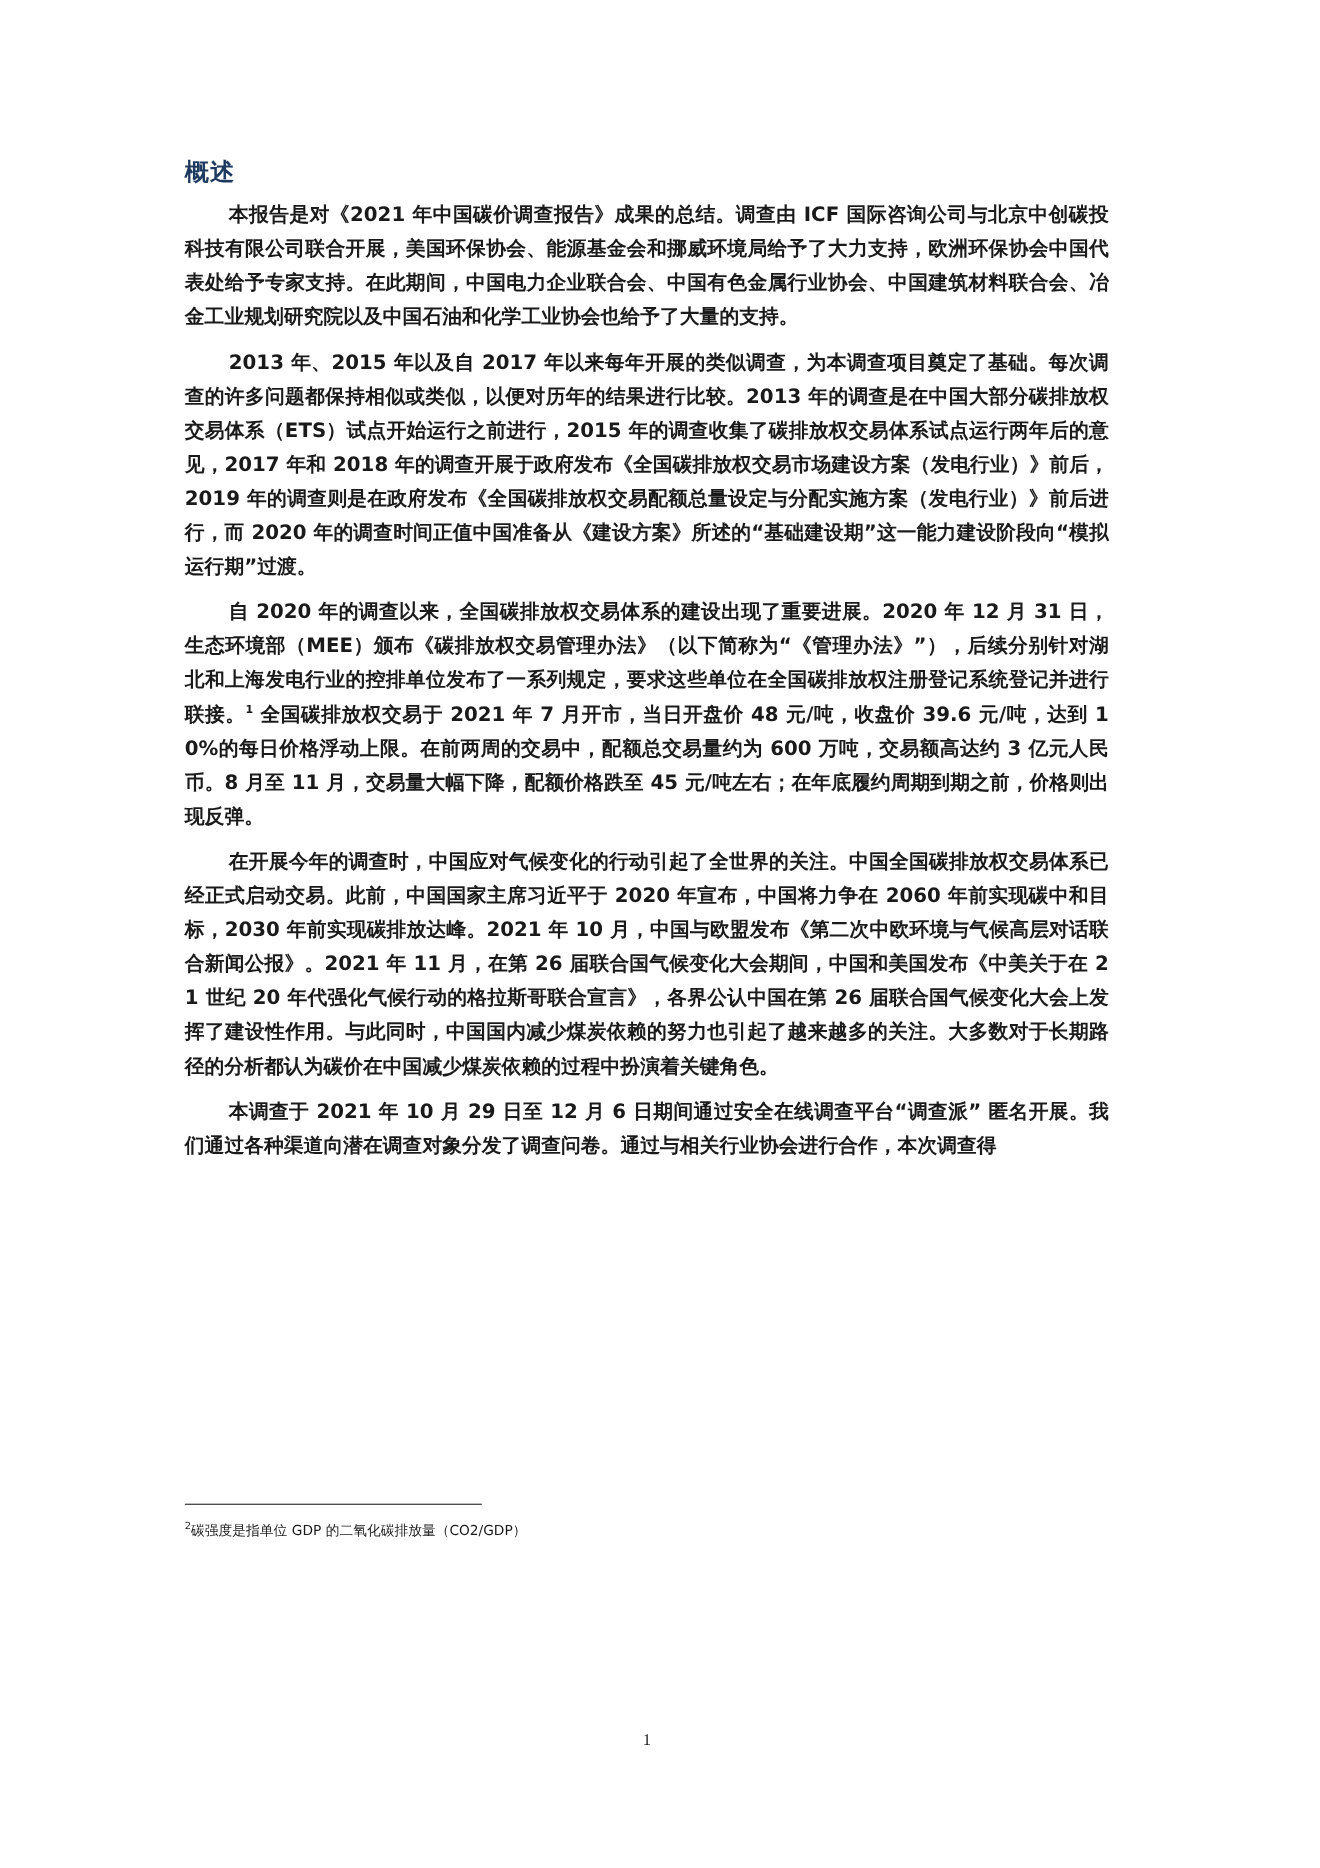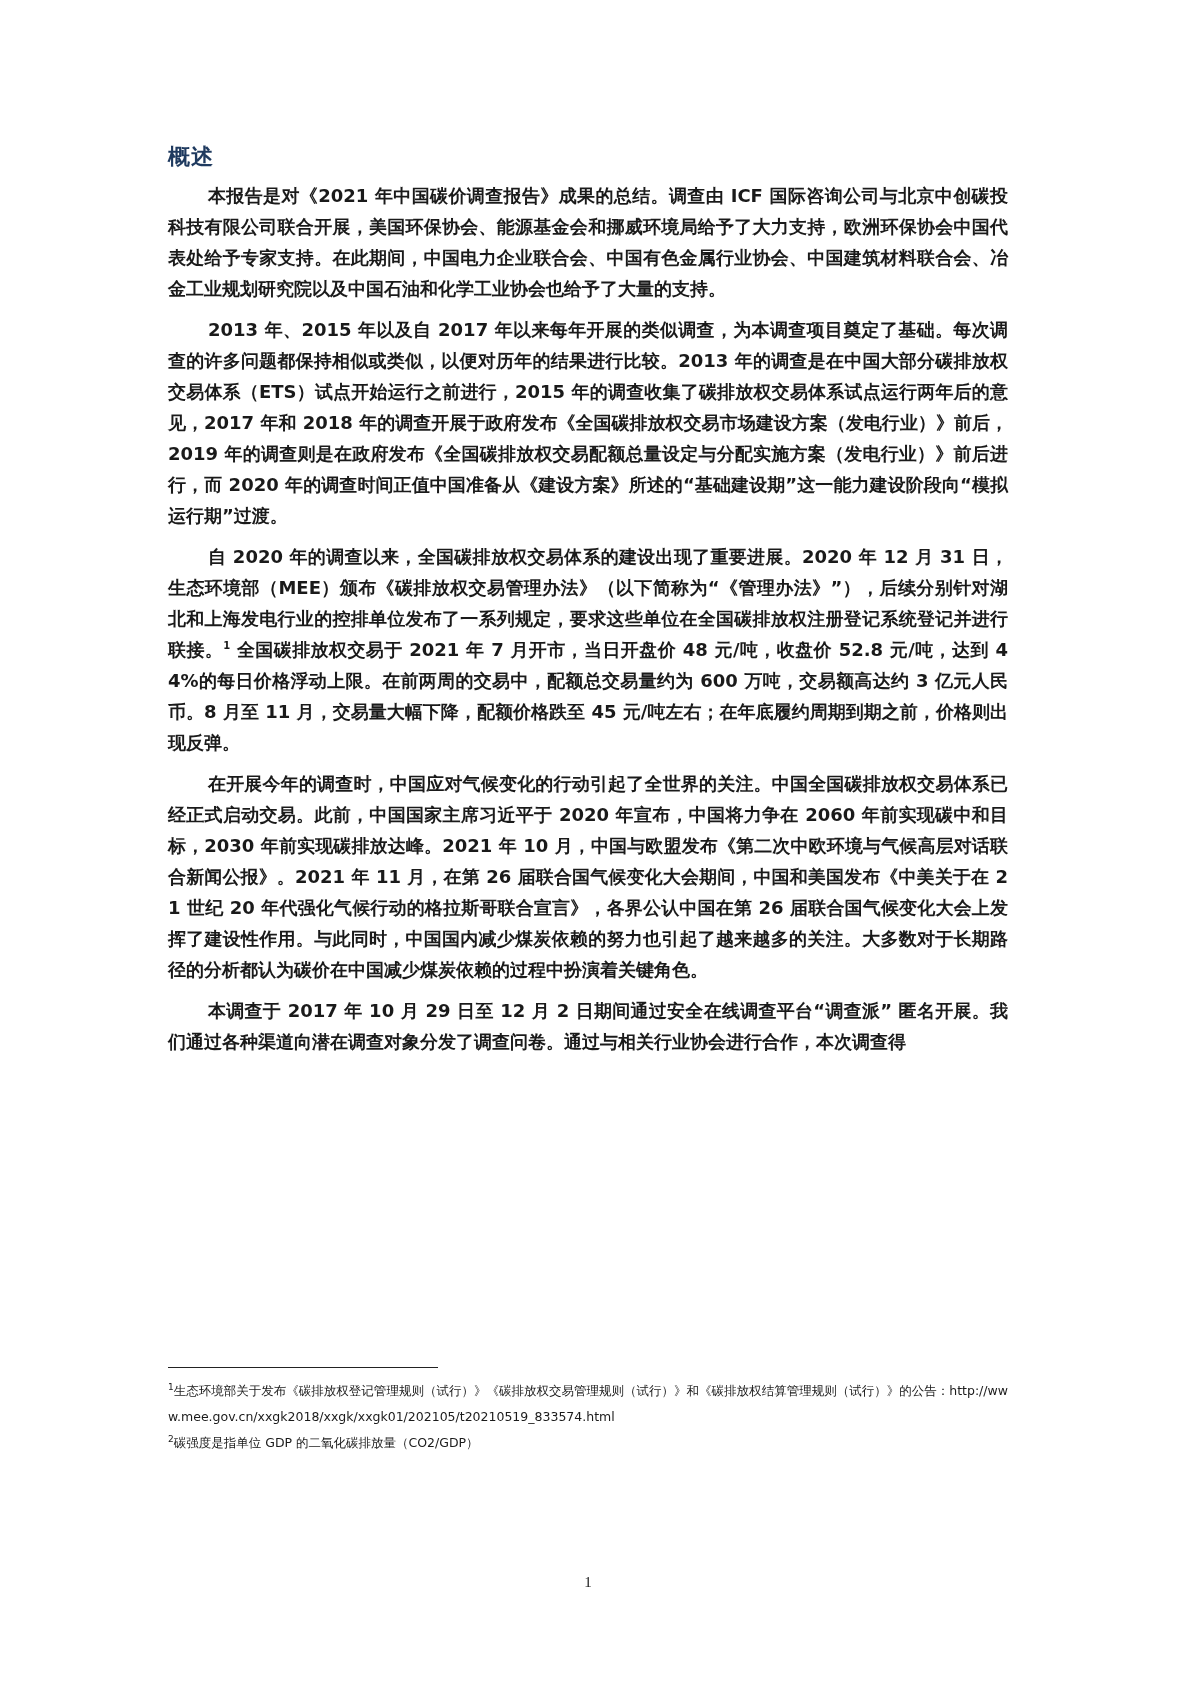--- a/index.html
+++ b/index.html
@@ -23,26 +23,25 @@
 </head>
 <body>
 
 <div class="page">
 
   <div class="title">概述</div>
 
   <div class="body-text">
     <p class="para">本报告是对《2021 年中国碳价调查报告》成果的总结。调查由 ICF 国际咨询公司与北京中创碳投科技有限公司联合开展，美国环保协会、能源基金会和挪威环境局给予了大力支持，欧洲环保协会中国代表处给予专家支持。在此期间，中国电力企业联合会、中国有色金属行业协会、中国建筑材料联合会、冶金工业规划研究院以及中国石油和化学工业协会也给予了大量的支持。</p>
     <p class="para">2013 年、2015 年以及自 2017 年以来每年开展的类似调查，为本调查项目奠定了基础。每次调查的许多问题都保持相似或类似，以便对历年的结果进行比较。2013 年的调查是在中国大部分碳排放权交易体系（ETS）试点开始运行之前进行，2015 年的调查收集了碳排放权交易体系试点运行两年后的意见，2017 年和 2018 年的调查开展于政府发布《全国碳排放权交易市场建设方案（发电行业）》前后，2019 年的调查则是在政府发布《全国碳排放权交易配额总量设定与分配实施方案（发电行业）》前后进行，而 2020 年的调查时间正值中国准备从《建设方案》所述的“基础建设期”这一能力建设阶段向“模拟运行期”过渡。</p>
-    <p class="para"><span>自 2020 年的调查以来，全国碳排放权交易体系的建设出现了重要进展。2020 年 12 月 31 日，生态环境部（MEE）颁布《碳排放权交易管理办法》（以下简称为“《管理办法》”），后续分别针对湖北和上海发电行业的控排单位发布了一系列规定，要求这些单位在全国碳排放权注册登记系统登记并进行联接。</span><sup>1</sup><span> 全国碳排放权交易于 2021 年 7 月开市，当日开盘价 48 元/吨，收盘价 52.8 元/吨，达到 44%的每日价格浮动上限。在前两周的交易中，配额总交易量约为 600 万吨，交易额高达约 3 亿元人民币。8 月至 11 月，交易量大幅下降，配额价格跌至 45 元/吨左右；在年底履约周期到期之前，价格则出现反弹。</span></p>
+    <p class="para"><span>自 2020 年的调查以来，全国碳排放权交易体系的建设出现了重要进展。2020 年 12 月 31 日，生态环境部（MEE）颁布《碳排放权交易管理办法》（以下简称为“《管理办法》”），后续分别针对湖北和上海发电行业的控排单位发布了一系列规定，要求这些单位在全国碳排放权注册登记系统登记并进行联接。</span><sup>1</sup><span> 全国碳排放权交易于 2021 年 7 月开市，当日开盘价 48 元/吨，收盘价 39.6 元/吨，达到 10%的每日价格浮动上限。在前两周的交易中，配额总交易量约为 600 万吨，交易额高达约 3 亿元人民币。8 月至 11 月，交易量大幅下降，配额价格跌至 45 元/吨左右；在年底履约周期到期之前，价格则出现反弹。</span></p>
     <p class="para">在开展今年的调查时，中国应对气候变化的行动引起了全世界的关注。中国全国碳排放权交易体系已经正式启动交易。此前，中国国家主席习近平于 2020 年宣布，中国将力争在 2060 年前实现碳中和目标，2030 年前实现碳排放达峰。2021 年 10 月，中国与欧盟发布《第二次中欧环境与气候高层对话联合新闻公报》。2021 年 11 月，在第 26 届联合国气候变化大会期间，中国和美国发布《中美关于在 21 世纪 20 年代强化气候行动的格拉斯哥联合宣言》，各界公认中国在第 26 届联合国气候变化大会上发挥了建设性作用。与此同时，中国国内减少煤炭依赖的努力也引起了越来越多的关注。大多数对于长期路径的分析都认为碳价在中国减少煤炭依赖的过程中扮演着关键角色。</p>
-    <p class="para">本调查于 2017 年 10 月 29 日至 12 月 2 日期间通过安全在线调查平台“调查派” 匿名开展。我们通过各种渠道向潜在调查对象分发了调查问卷。通过与相关行业协会进行合作，本次调查得</p>
+    <p class="para">本调查于 2021 年 10 月 29 日至 12 月 6 日期间通过安全在线调查平台“调查派” 匿名开展。我们通过各种渠道向潜在调查对象分发了调查问卷。通过与相关行业协会进行合作，本次调查得</p>
   </div>
 
   <div class="fn-rule"></div>
 
   <div class="footnotes">
-    <p class="fn"><span class="num">1</span><span>生态环境部关于发布《碳排放权登记管理规则（试行）》《碳排放权交易管理规则（试行）》和《碳排放权结算管理规则（试行）》的公告：http://www.mee.gov.cn/xxgk2018/xxgk/xxgk01/202105/t20210519_833574.html</span></p>
     <p class="fn"><span class="num">2</span><span>碳强度是指单位 GDP 的二氧化碳排放量（CO2/GDP）</span></p>
   </div>
 
   <div class="page-number">1</div>
 </div>
 
 </body></html>

